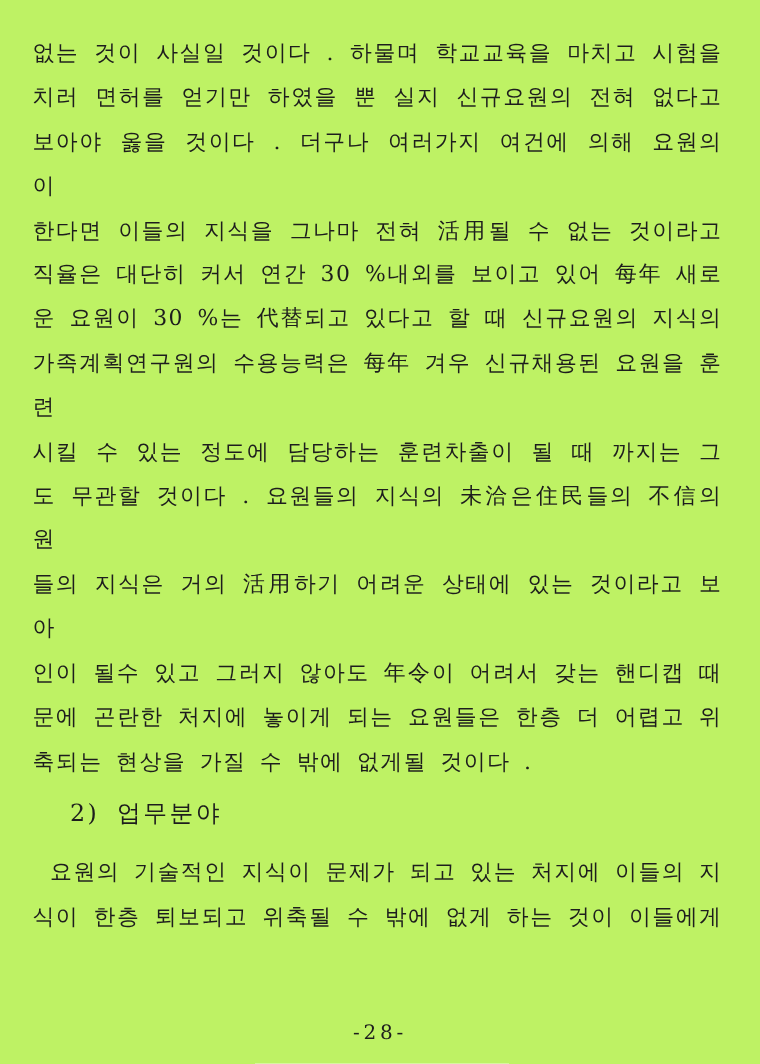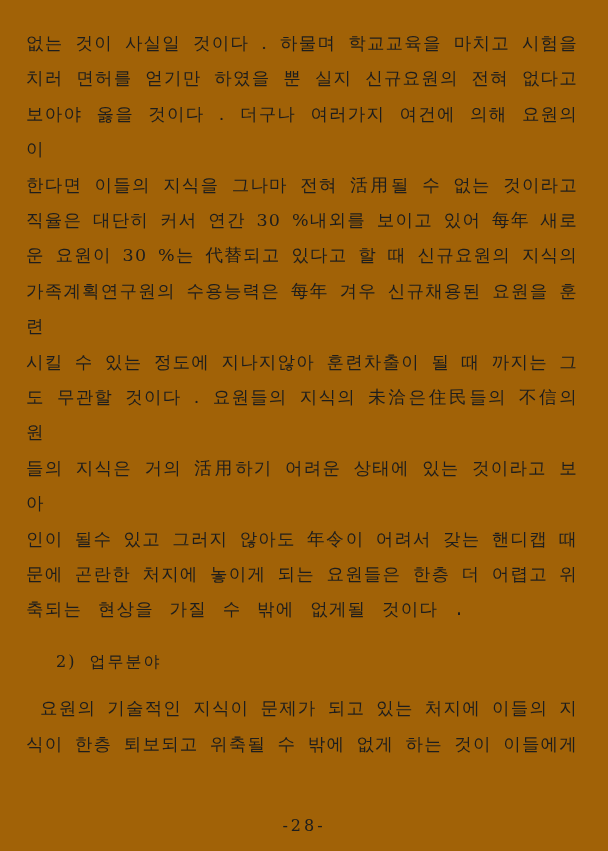--- a/index.html
+++ b/index.html
@@ -5,44 +5,43 @@
   html, body {
     margin: 0;
     padding: 0;
     background: #fbfaf7;
   }
   .page {
     position: relative;
     width: 608px;
     height: 851px;
     box-sizing: border-box;
-    background: #a16207;
+    background: #bef264;
     color: #1d1d1d;
     font-family: "DejaVu Serif", "Liberation Serif", serif;
     padding: 26px 30px 0 26px;
     overflow: hidden;
   }
   .line {
     font-size: 17.5px;
     line-height: 35.4px;
     letter-spacing: 1.2px;
     word-spacing: 4px;
     text-align: justify;
     text-align-last: justify;
     white-space: normal;
   }
   .line.endline {
     text-align: right;
     text-align-last: left;
-    font-family: Liberation Mono, monospace;
   }
   .heading {
-    margin-top: 16px;
+    margin-top: 6px;
     padding-left: 30px;
-    font-size: 16px;
+    font-size: 19px;
     line-height: 35.4px;
     letter-spacing: 2px;
     word-spacing: 6px;
     text-align: right;
     text-align-last: left;
   }
   .para2-gap {
     margin-top: 12px;
   }
   .first-indent {
@@ -66,21 +65,21 @@
 <div class="page">
 
   <div>
     <div class="line">없는 것이 사실일 것이다 . 하물며 학교교육을 마치고 시험을</div>
     <div class="line">치러 면허를 얻기만 하였을 뿐 실지 신규요원의 전혀 없다고</div>
     <div class="line">보아야 옳을 것이다 . 더구나 여러가지 여건에 의해 요원의 이</div>
     <div class="line">한다면 이들의 지식을 그나마 전혀 活用될 수 없는 것이라고</div>
     <div class="line">직율은 대단히 커서 연간 30 %내외를 보이고 있어 每年 새로</div>
     <div class="line">운 요원이 30 %는 代替되고 있다고 할 때 신규요원의 지식의</div>
     <div class="line">가족계획연구원의 수용능력은 每年 겨우 신규채용된 요원을 훈련</div>
-    <div class="line">시킬 수 있는 정도에 지나지않아 훈련차출이 될 때 까지는 그</div>
+    <div class="line">시킬 수 있는 정도에 담당하는 훈련차출이 될 때 까지는 그</div>
     <div class="line">도 무관할 것이다 . 요원들의 지식의 未洽은住民들의 不信의 원</div>
     <div class="line">들의 지식은 거의 活用하기 어려운 상태에 있는 것이라고 보아</div>
     <div class="line">인이 될수 있고 그러지 않아도 年令이 어려서 갖는 핸디캡 때</div>
     <div class="line">문에 곤란한 처지에 놓이게 되는 요원들은 한층 더 어렵고 위</div>
     <div class="line endline">축되는 현상을 가질 수 밖에 없게될 것이다 .</div>
   </div>
 
   <div class="heading">2) 업무분야</div>
 
   <div class="para2-gap">

